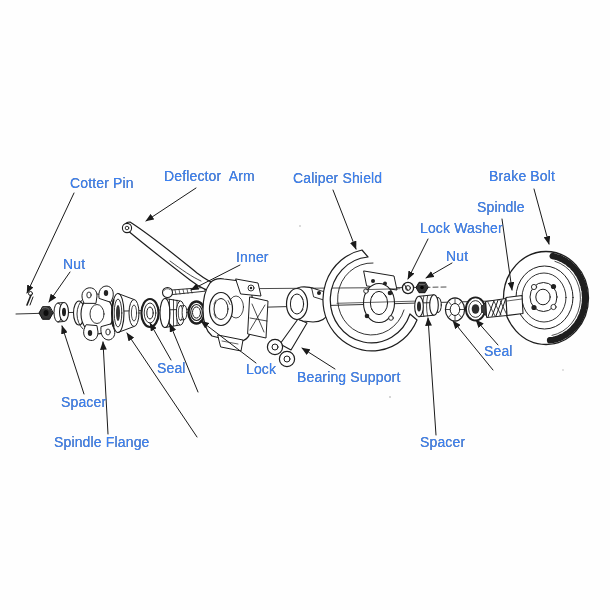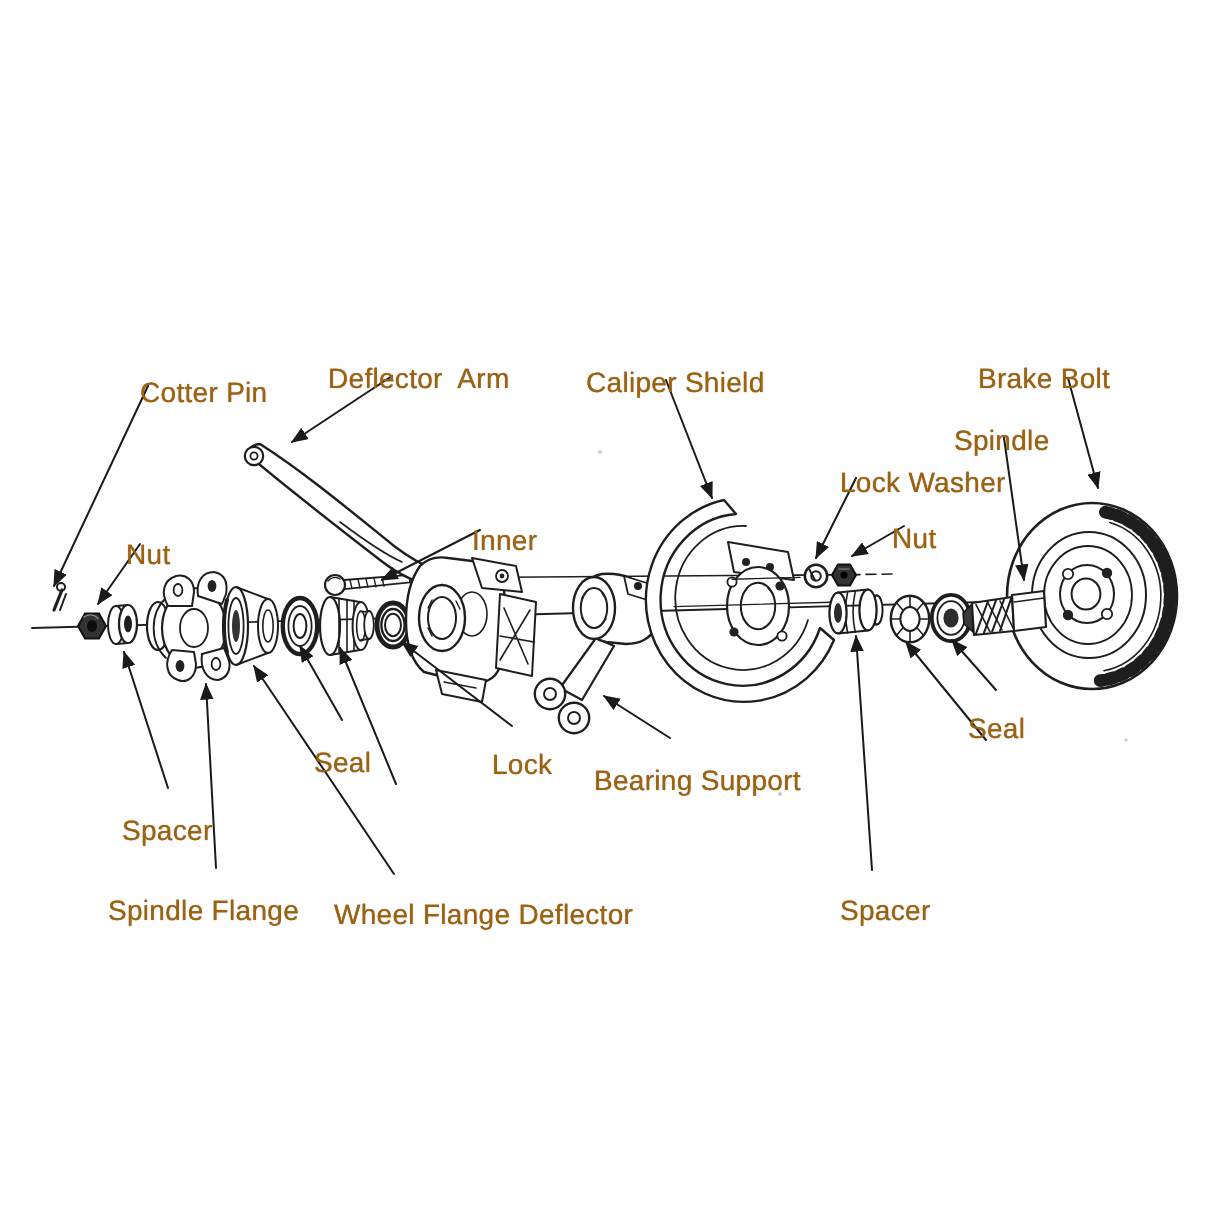--- a/index.html
+++ b/index.html
@@ -1,19 +1,19 @@
 <!DOCTYPE html>
 <html><head>
 <meta charset="utf-8">
 <style>
   html,body{margin:0;padding:0;background:#fff;}
   .stage{position:relative;width:610px;height:610px;background:#fefefe;overflow:hidden;
          font-family:"Liberation Sans",sans-serif;}
-  .lbl{position:absolute;font-size:14px;line-height:1;color:#a16207;white-space:pre;
-       letter-spacing:.15px;text-shadow:0 0 .5px rgba(25,25,25,.65);margin-top:13px;}
+  .lbl{position:absolute;font-size:14px;line-height:1;color:#3b82f6;white-space:pre;
+       letter-spacing:.15px;text-shadow:0 0 .5px rgba(25,25,25,.65);}
   svg{position:absolute;left:0;top:0;}
   .s{stroke:#1e1e1e;fill:none;}
   .w{stroke:#1e1e1e;fill:#ffffff;}
   .dk{stroke:#101010;fill:#333333;}
   .ld{stroke:#1a1a1a;stroke-width:1;fill:none;}
   svg *{stroke-linecap:round;stroke-linejoin:round;}
 </style>
 </head>
 <body>
 
@@ -251,16 +251,15 @@
 <div class="lbl" style="left:420px;top:221px">Lock Washer</div>
 <div class="lbl" style="left:446px;top:249px">Nut</div>
 <div class="lbl" style="left:63px;top:257px">Nut</div>
 <div class="lbl" style="left:236px;top:250px">Inner</div>
 <div class="lbl" style="left:157px;top:361px">Seal</div>
 <div class="lbl" style="left:246px;top:362px">Lock</div>
 <div class="lbl" style="left:297px;top:370px">Bearing Support</div>
 <div class="lbl" style="left:484px;top:344px">Seal</div>
 <div class="lbl" style="left:61px;top:395px">Spacer</div>
 <div class="lbl" style="left:54px;top:435px">Spindle Flange</div>
-<div class="lbl" style="left:167px;top:437px">Wheel Flange Deflector</div>
 <div class="lbl" style="left:420px;top:435px">Spacer</div>
 
 </div>
 
 </body></html>

